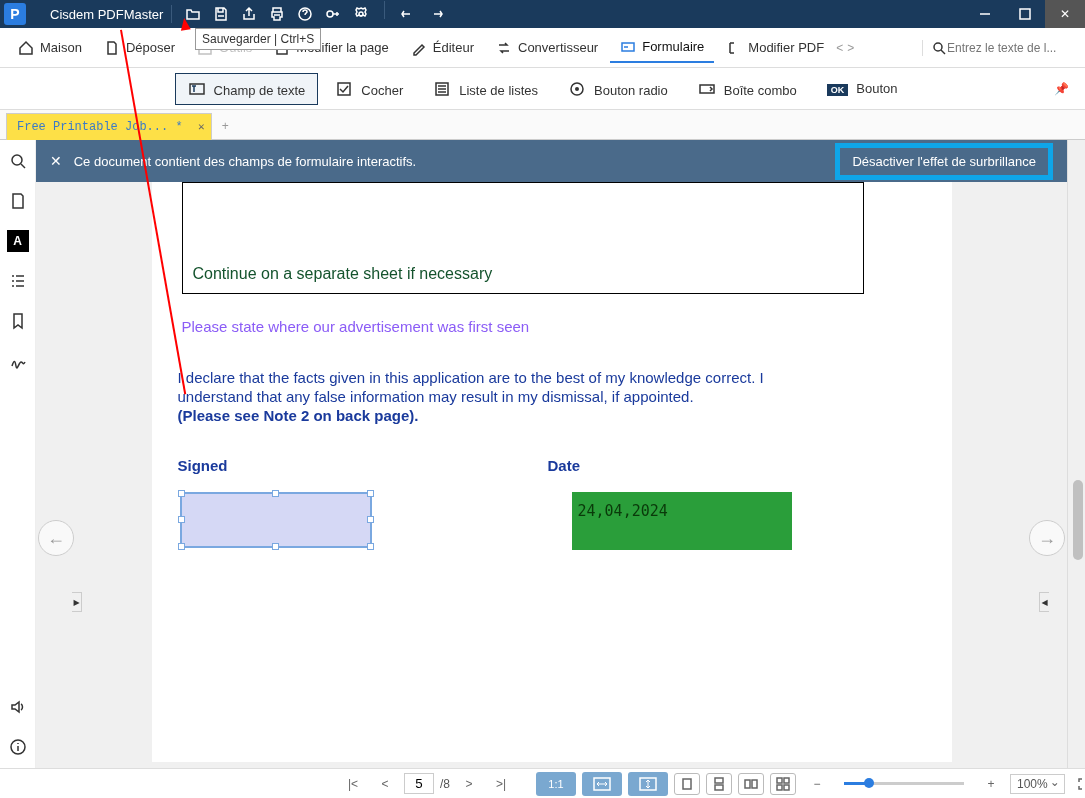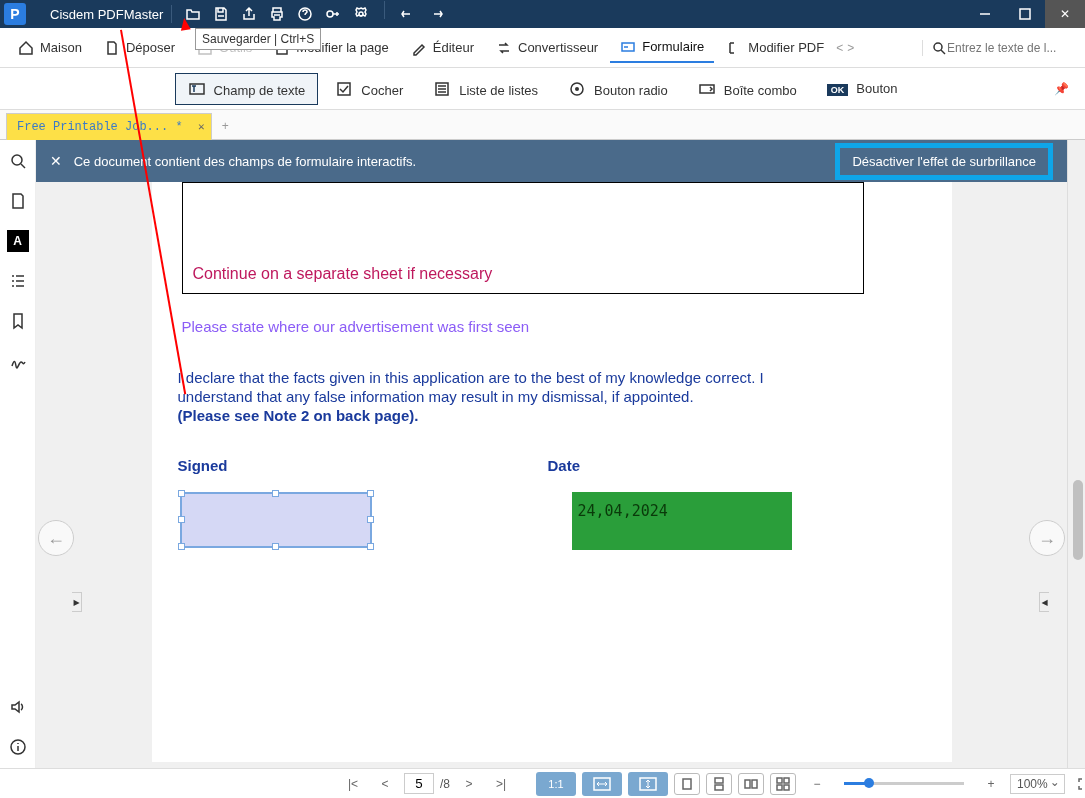--- a/index.html
+++ b/index.html
@@ -49,21 +49,21 @@
 
 .doc-viewport { flex: 1; background: #f0f0f0; position: relative; overflow: hidden; }
 .info-banner { background: #4a6a8a; color: #fff; display: flex; align-items: center; padding: 0 14px; height: 42px; gap: 12px; }
 .info-banner .close-b { cursor: pointer; font-size: 14px; }
 .info-banner .msg { font-size: 13px; }
 .info-banner .disable-btn { margin-left: auto; border: 5px solid #0ea5e9; padding: 6px 12px; cursor: pointer; font-size: 13px; }
 
 .page-scroll { height: calc(100% - 42px); overflow: auto; display: flex; justify-content: center; }
 .page { width: 800px; background: #fff; margin: 0 0 20px 0; padding: 0 20px 40px 20px; min-height: 580px; }
 .form-box { border: 1px solid #000; height: 112px; display: flex; align-items: flex-end; padding: 10px; margin: 0 68px 0 10px; }
-.form-box-text { color: #be185d; font-size: 16px; font-family: Arial; }
+.form-box-text { color: #14532d; font-size: 16px; font-family: Arial; }
 .stmt { color: #8b5cf6; font-size: 15px; font-family: Arial; margin: 24px 0 0 10px; }
 .declare { color: #1a3a9c; font-size: 15px; font-family: Arial; margin: 34px 0 0 6px; line-height: 1.25; width: 640px; }
 .declare .bold { font-weight: bold; }
 .sign-row { display: flex; margin-top: 32px; }
 .sign-col { flex: 0 0 370px; }
 .sign-label { color: #1a3a9c; font-weight: bold; font-size: 15px; margin-left: 6px; }
 .sig-field { position: relative; width: 192px; height: 56px; margin: 18px 0 0 8px; background: #d5d8f5; border: 2px solid #7aa8e0; }
 .handle { position: absolute; width: 7px; height: 7px; background: #fff; border: 1px solid #7aa8e0; }
 .h-tl{top:-4px;left:-4px}.h-tc{top:-4px;left:calc(50% - 4px)}.h-tr{top:-4px;right:-4px}
 .h-ml{top:calc(50% - 4px);left:-4px}.h-mr{top:calc(50% - 4px);right:-4px}

